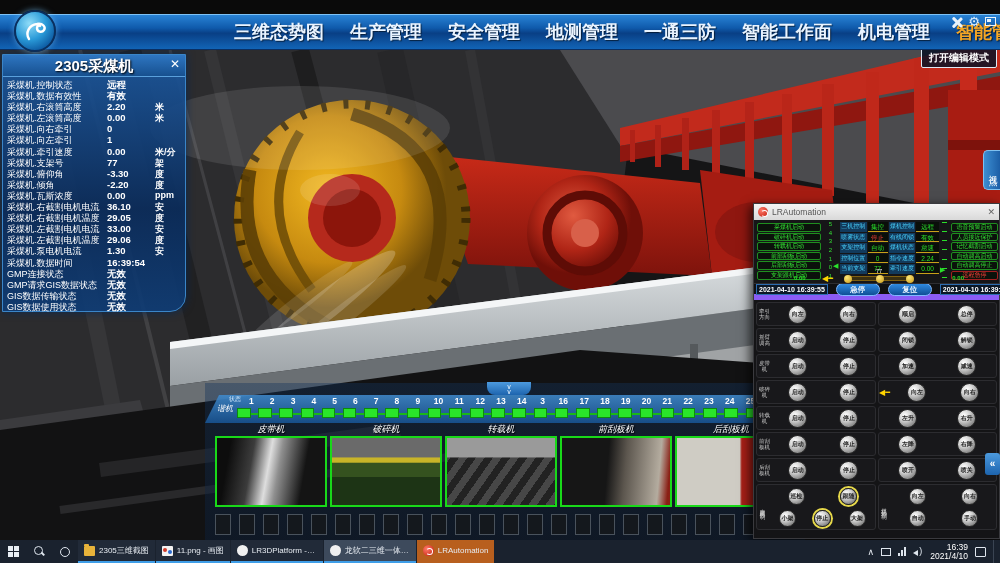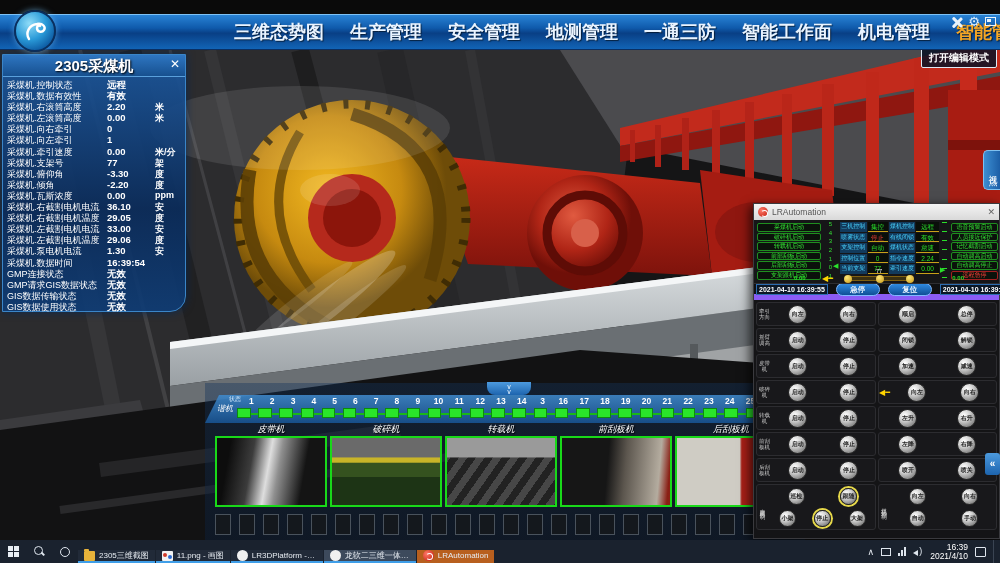--- a/index.html
+++ b/index.html
@@ -180,21 +180,21 @@
   
   .taskbar{position:absolute;left:0;top:540px;width:1000px;height:23px;z-index:60;
     background:#1a222e;display:flex;align-items:stretch;}
   .tb-sys{width:26px;display:flex;align-items:center;justify-content:center;}
   .win-ico{display:grid;grid-template-columns:5px 5px;grid-gap:1px;}
   .win-ico span{width:5px;height:5px;background:#e8eef4;}
   .search-ico{position:relative;width:11px;height:11px;}
   .search-ico:before{content:"";position:absolute;left:0;top:0;width:7px;height:7px;border:1.5px solid #dfe6ee;border-radius:50%;}
   .search-ico:after{content:"";position:absolute;left:7px;top:7px;width:4px;height:1.5px;background:#dfe6ee;transform:rotate(45deg);}
   .cortana-ico{width:10px;height:10px;border:1.5px solid #dfe6ee;border-radius:50%;}
-  #tb-apps{display:flex;align-items:flex-end;}
+  #tb-apps{display:flex;}
   .tb-app{display:flex;align-items:center;gap:4px;padding:0 6px;max-width:92px;
     border-bottom:2px solid #3f9ee8;margin-right:1px;background:#212a38;}
   .tb-app .app-lbl{font-size:8px;color:#e6ebf1;white-space:nowrap;overflow:hidden;text-overflow:ellipsis;}
   .tb-app.active{background:#3d4a5c;}
   .tb-app.highlight{background:#b85f1e;border-bottom-color:#b85f1e;}
   .app-ico{flex:0 0 auto;width:11px;height:10px;position:relative;}
   .ico-folder{background:#e8b33a;border-radius:1px;}
   .ico-folder:before{content:"";position:absolute;left:0;top:-2px;width:5px;height:2px;background:#e8b33a;border-radius:1px 1px 0 0;}
   .ico-paint{background:#f2f2f2;border-radius:1px;}
   .ico-paint:before{content:"";position:absolute;left:1px;top:2px;width:4px;height:4px;background:#d03a2a;border-radius:50%;}

